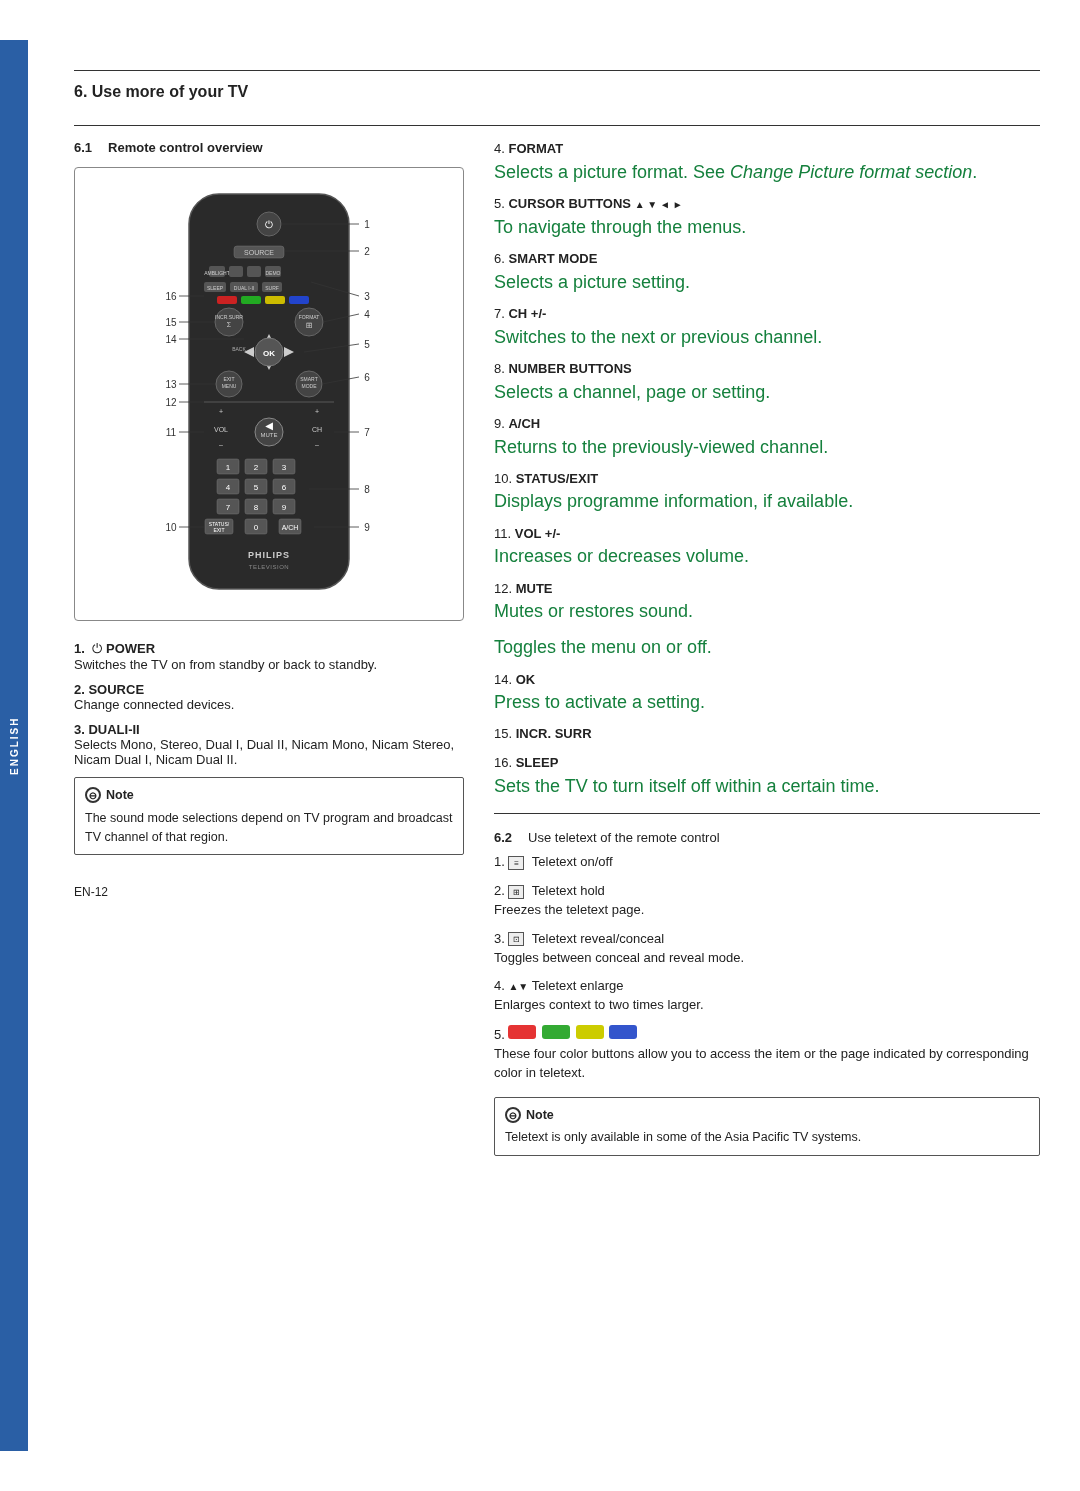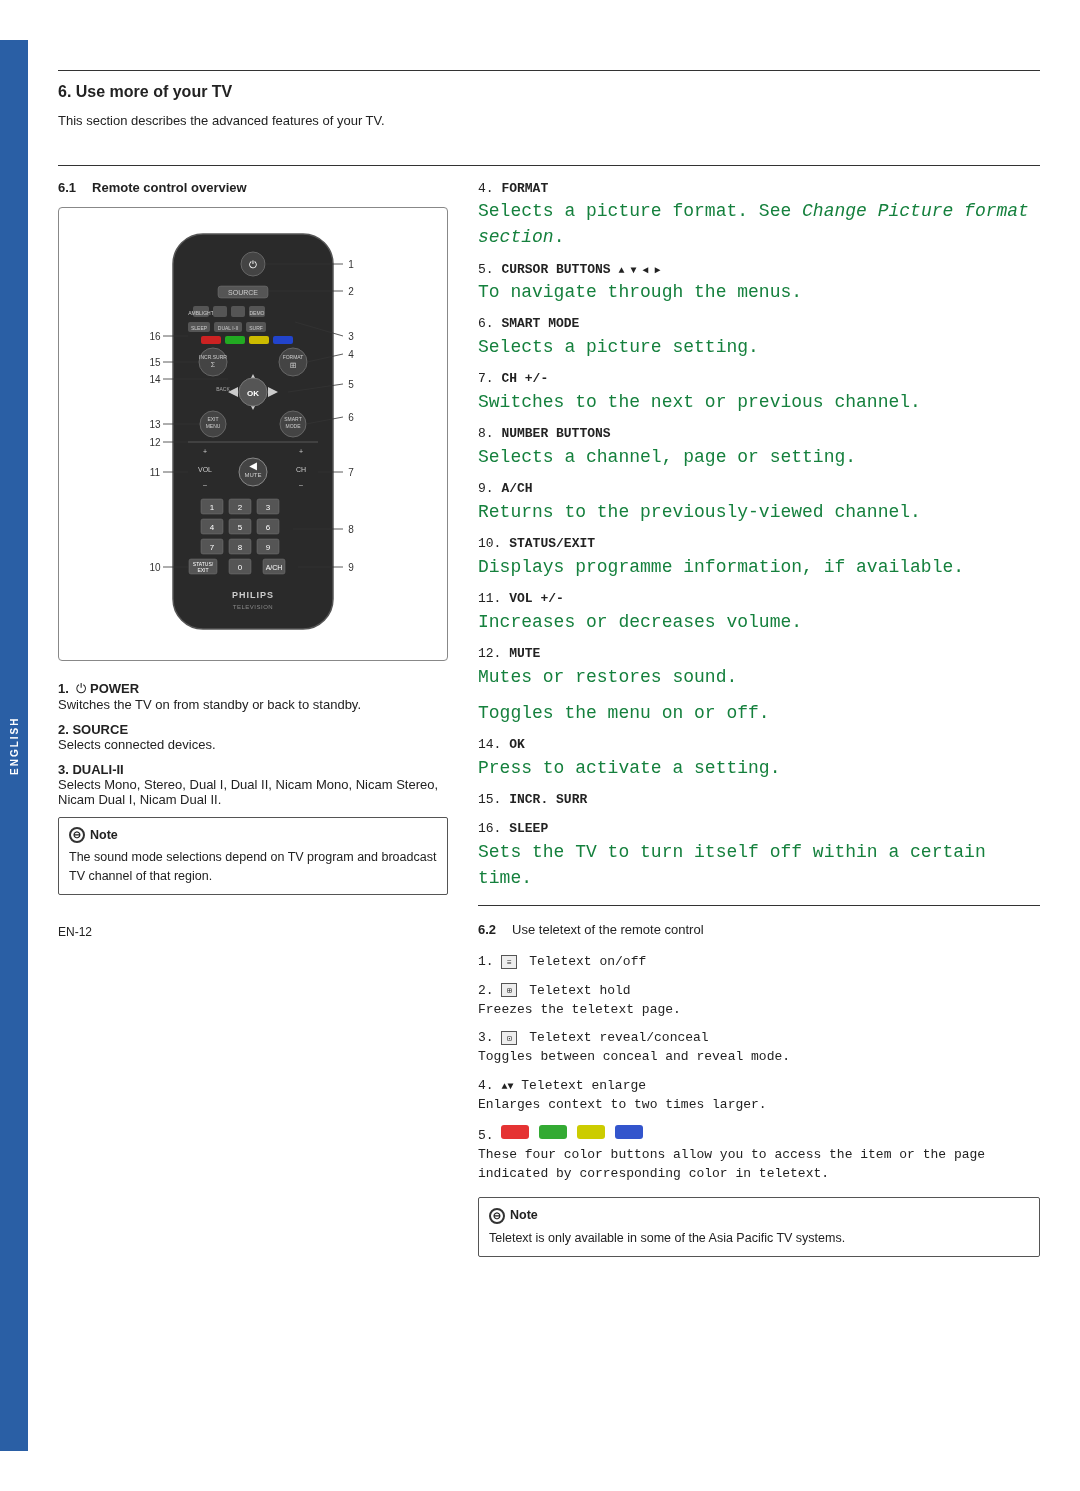--- a/index.html
+++ b/index.html
@@ -36,21 +36,21 @@
       font-weight: bold;
       letter-spacing: 2px;
       text-transform: uppercase;
       flex-shrink: 0;
     }
 
     .main-content {
       flex: 1;
       display: flex;
       flex-direction: column;
-      padding: 30px 40px 30px 30px;
+      padding: 30px 40px 30px 46px;
     }
 
     
     .top-border {
       border-top: 1.5px solid #333;
       margin-bottom: 12px;
     }
 
     .section-title {
       font-size: 16px;
@@ -99,21 +99,20 @@
 
     
     .feature-list {
       list-style: none;
       padding: 0;
     }
 
     .feature-list li {
       margin-bottom: 10px;
       line-height: 1.45;
-      font-family: Liberation Mono, monospace;
     }
 
     .feature-num {
       font-size: 13px;
       color: #222;
     }
 
     .feature-label {
       font-weight: bold;
       font-size: 13px;
@@ -230,21 +229,20 @@
   <div class="side-tab">
     <span>ENGLISH</span>
   </div>
 
   <div class="main-content">
 
     <div class="top-border"></div>
 
     <div class="section-title">6.      Use more of your TV</div>
 
-    <div class="section-intro">This section describes the advanced features of your TV.</div>
 
     <div class="divider"></div>
 
     <div class="two-col">
 
       <div class="left-col">
 
         <div style="display:flex; gap:16px; align-items:baseline; margin-bottom:12px;">
           <span style="font-weight:bold; font-size:13px;">6.1</span>
           <span style="font-weight:bold; font-size:13px;">Remote control overview</span>
@@ -411,21 +409,21 @@
 
           <div class="feat-item">
             <span class="feat-label">1.&nbsp;</span>
             <span style="font-size:13px;">⏻</span>
             <span class="feat-label"> POWER</span>
             <div>Switches the TV on from standby or back to standby.</div>
           </div>
 
           <div class="feat-item">
             <span class="feat-label">2. SOURCE</span>
-            <div>Selects connected devices.</div>
+            <div>Change connected devices.</div>
           </div>
 
           <div class="feat-item">
             <span class="feat-label">3. DUALI-II</span>
             <div>Selects Mono, Stereo, Dual I, Dual II, Nicam Mono, Nicam Stereo, Nicam Dual I, Nicam Dual II.</div>
           </div>
 
           <div class="note-box">
             <div class="note-header">
               <span class="note-icon">⊖</span>
@@ -502,21 +500,21 @@
 
           <li>
             <div><span class="feature-num">16. </span><span class="feature-label">SLEEP</span></div>
             <div class="feature-desc">Sets the TV to turn itself off within a certain time.</div>
           </li>
         </ul>
 
         <div class="divider-line" style="border-top: 1.5px solid #333; margin: 14px 0;"></div>
 
         <div class="section-62">
-          <div style="display:flex; gap:16px; align-items:baseline; margin-bottom:16px;">
+          <div style="display:flex; gap:16px; align-items:baseline; margin-bottom:8px;">
             <span style="font-weight:bold; font-size:13px;">6.2</span>
             <span style="font-weight:normal; font-size:13px;">Use teletext of the remote control</span>
           </div>
 
           <ul class="feature-list">
             <li>
               <div>
                 <span>1. </span>
                 <span class="tt-icon">≡</span>
                 <span> Teletext on/off</span>

